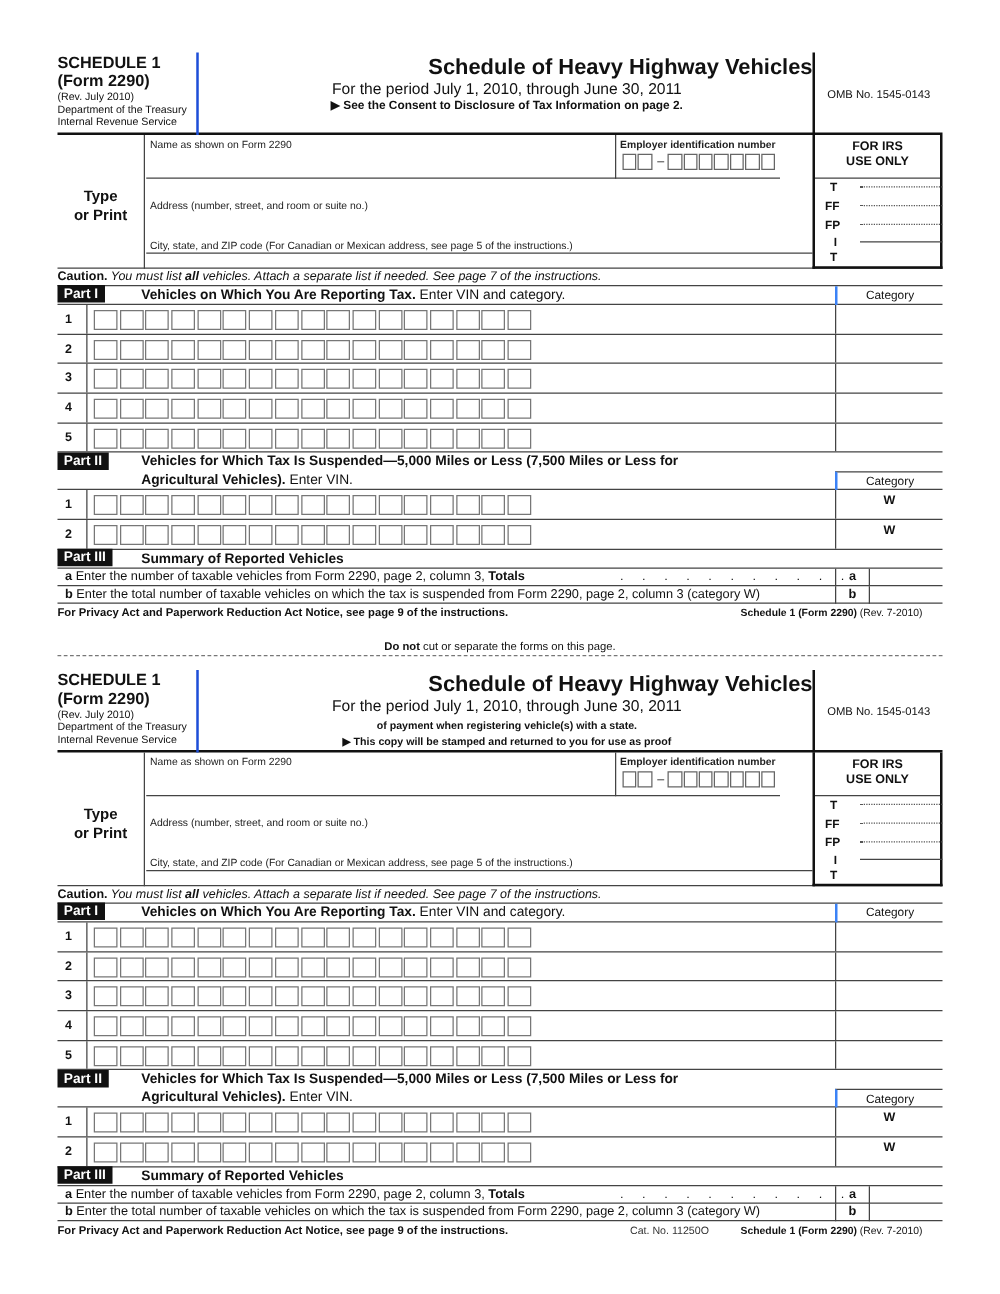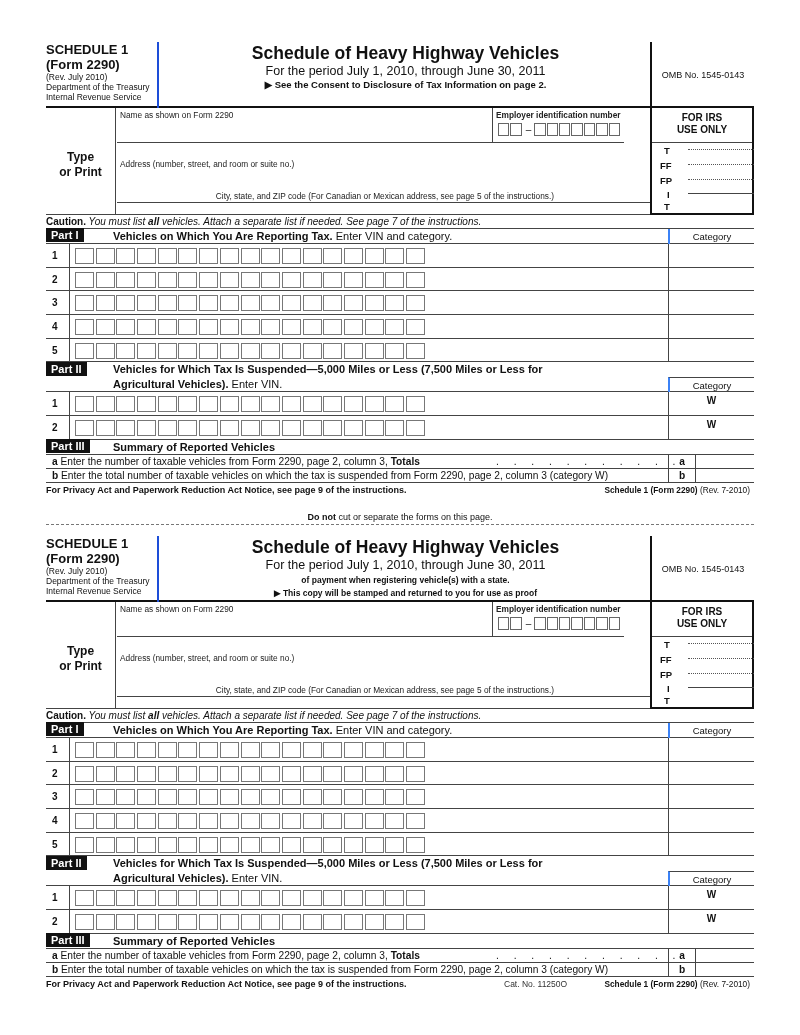--- a/index.html
+++ b/index.html
@@ -8,34 +8,34 @@
   .copy { position: absolute; left: 46px; width: 708px; }
   .copy1 { top: 42px; }
   .copy2 { top: 536px; }
 
   
   .hdr { position: relative; height: 66px; border-bottom: 2px solid #111; }
   .hdr-left { position: absolute; left: 0; top: 0; width: 113px; height: 66px; border-right: 2px solid #1d4ed8; }
   .sched { font-weight: bold; font-size: 13px; line-height: 15px; }
   .rev { font-size: 8.5px; line-height: 10px; }
   .hdr-mid { position: absolute; left: 115px; top: 0; width: 489px; height: 66px; text-align: center; }
-  .title { font-weight: bold; font-size: 17.5px; line-height: 22px; margin-top: 0; }
+  .title { font-weight: bold; font-size: 17.5px; line-height: 22px; margin-top: 0; text-align: right; }
   .period { font-size: 12.5px; line-height: 15px; }
   .instr { font-weight: bold; font-size: 9.5px; line-height: 11.5px; }
   .instr.small { font-size: 8.5px; line-height: 10.5px; margin-top: 2px; }
   .hdr-right { position: absolute; left: 604px; top: 0; width: 104px; height: 66px; border-left: 2px solid #111; font-size: 9px; display: flex; align-items: center; justify-content: center; }
 
   
   .addr { position: relative; height: 107px; border-bottom: 1px solid #444; }
   .type-print { position: absolute; left: 0; top: 0; width: 70px; height: 107px; border-right: 1px solid #444; display: flex; flex-direction: column; justify-content: center; align-items: center; font-weight: bold; font-size: 12px; line-height: 15px; padding-top: 6px; }
   .fld { position: absolute; left: 71px; font-size: 8.3px; padding: 2px 3px; color: #222; }
   .fld.name { top: 0; width: 375px; height: 35px; border-bottom: 1px solid #444; }
   .fld.ein { left: 446px; top: 0; width: 132px; height: 35px; border-left: 1px solid #444; border-bottom: 1px solid #444; font-weight: bold; }
   .fld.address { top: 49px; width: 533px; height: 46px; border-bottom: 1px solid #444; }
-  .fld.city { top: 81px; width: 440px; height: 26px; text-align: right; }
+  .fld.city { top: 81px; width: 440px; height: 26px; }
   .ein-boxes { display: flex; align-items: center; margin-top: 3px; margin-left: 2px; }
   .ebox { width: 11.5px; height: 13px; border: 1px solid #666; margin-right: 1px; }
   .dash { font-size: 10px; margin: 0 3px; font-weight: normal; }
   .irs { position: absolute; left: 604px; top: 0; width: 104px; height: 107px; border-left: 2px solid #111; border-right: 2px solid #111; border-bottom: 2px solid #111; }
   .irs-title { height: 35px; border-bottom: 1px solid #444; text-align: center; font-weight: bold; font-size: 10px; line-height: 12px; padding-top: 4px; }
   .irs-codes { position: relative; font-weight: bold; font-size: 9.5px; }
   .irs-code { position: absolute; left: 12px; }
   .irs-line { position: absolute; left: 36px; width: 66px; border-bottom: 1px dotted #555; }
   .irs-line.solid { border-bottom: 1px solid #444; }
 
@@ -61,21 +61,21 @@
 
   .part3-hdr { position: relative; height: 15px; border-bottom: 1px solid #444; }
   .srow { position: relative; height: 14px; border-bottom: 1px solid #444; font-size: 10.2px; line-height: 14px; padding-left: 6px; }
   .srow b { font-weight: bold; }
   .dots { position: absolute; left: 450px; letter-spacing: 6px; }
   .sbox { position: absolute; left: 622px; top: 0; width: 28px; height: 14px; border-left: 1px solid #444; border-right: 1px solid #444; text-align: center; font-weight: bold; }
 
   .footer { position: relative; height: 14px; font-size: 9px; line-height: 14px; }
   .footer .l { position: absolute; left: 0; font-weight: bold; }
   .footer .c { position: absolute; left: 458px; color: #333; font-size: 8.5px; }
-  .footer .r { position: absolute; right: 4px; font-size: 8.3px; }
+  .footer .r { position: absolute; right: 16px; font-size: 8.3px; }
   .footer .r b { font-weight: bold; }
   .nocut { text-align: center; font-size: 9px; height: 12px; line-height: 12px; }
   .cutline { border-bottom: 1px dashed #777; height: 2px; }
 </style>
 </head>
 <body>
 
 <div class="copy copy1">
   <div class="hdr">
     <div class="hdr-left">

